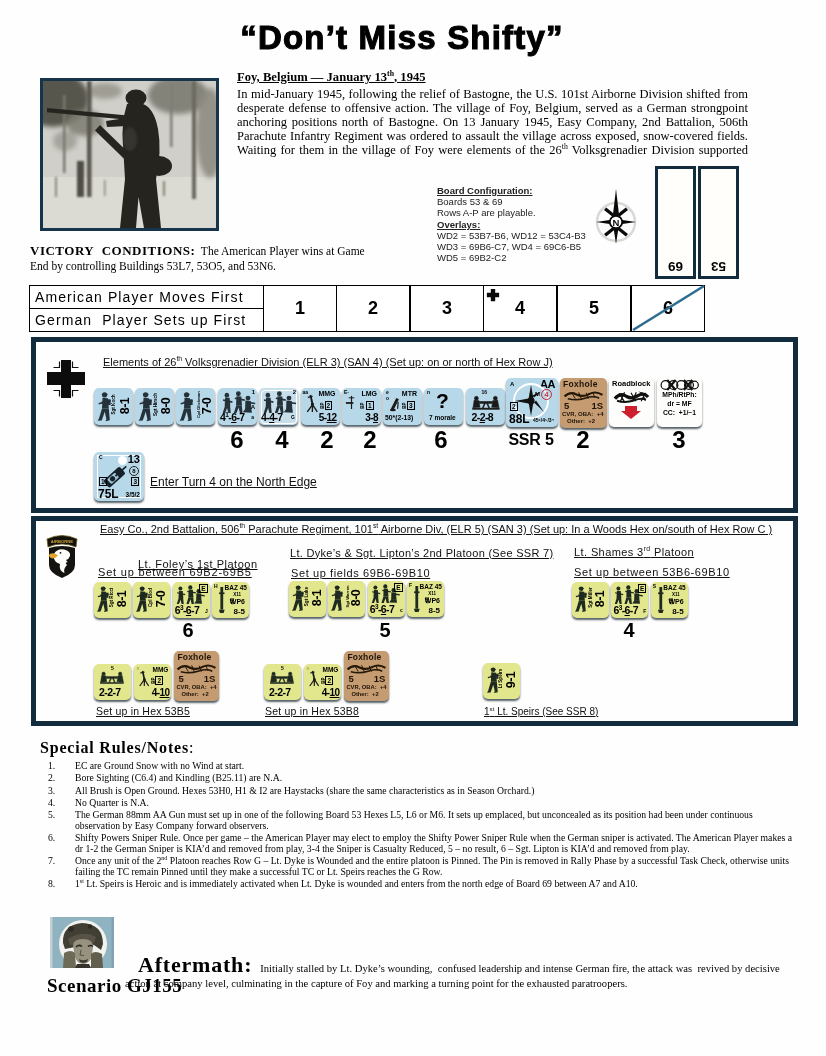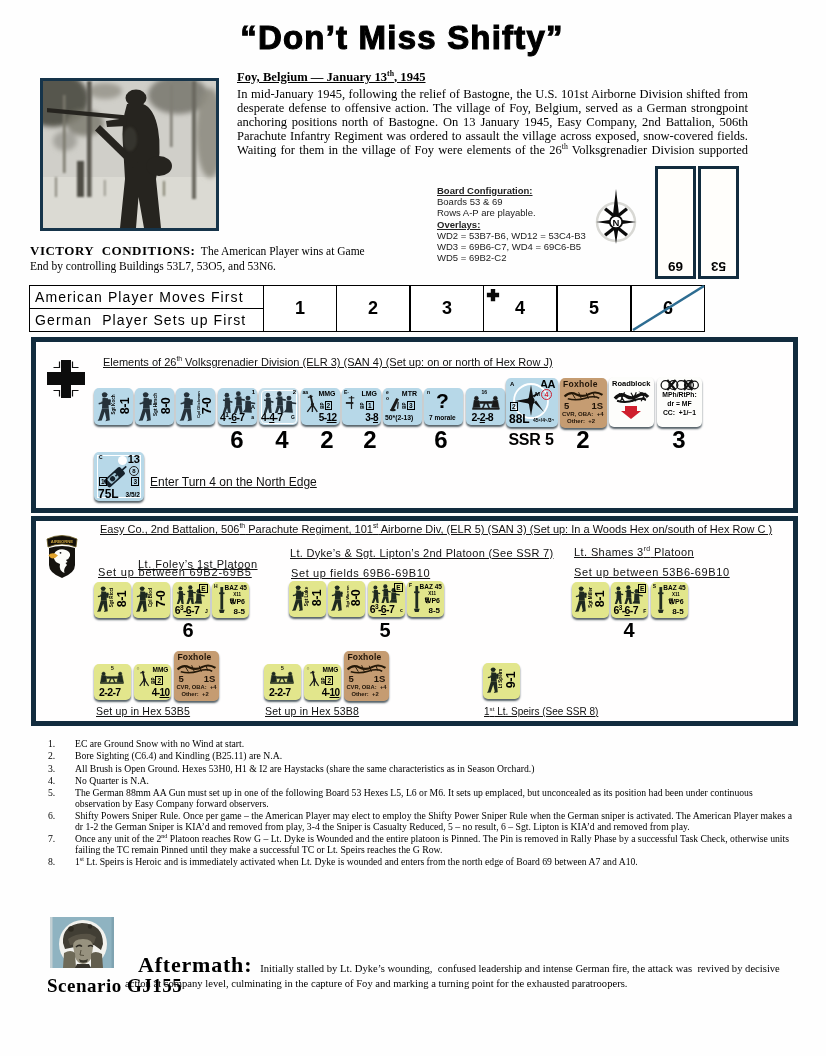--- a/index.html
+++ b/index.html
@@ -662,20 +662,21 @@
             <use href="#sold1"></use>
           </g>
         </svg>
  <span class="vname" style="left:8px;top:13px;">Lt Speirs</span>
  <span class="vrate" style="left:19.5px;top:10px;">9-1</span>
 </div>
 <div class="shead" style="left:448px;top:185px;font-size:10px;">1<sup>st</sup> Lt. Speirs (See SSR 8)</div>
 </div>
 
 <div id="rules" class="abs ser" style="left:40px;top:739px;width:752px;">
+<div style="font-size:16px;font-weight:bold;letter-spacing:0.8px;margin-bottom:4px;">Special Rules/Notes<span style="font-weight:normal">:</span></div>
 <div class="ri">
         <span class="rn">1.</span>
         <div class="rt">EC are Ground Snow with no Wind at start.</div>
       </div>
 <div class="ri">
         <span class="rn">2.</span>
         <div class="rt">Bore Sighting (C6.4) and Kindling (B25.11) are N.A.</div>
       </div>
 <div class="ri">
         <span class="rn">3.</span>

